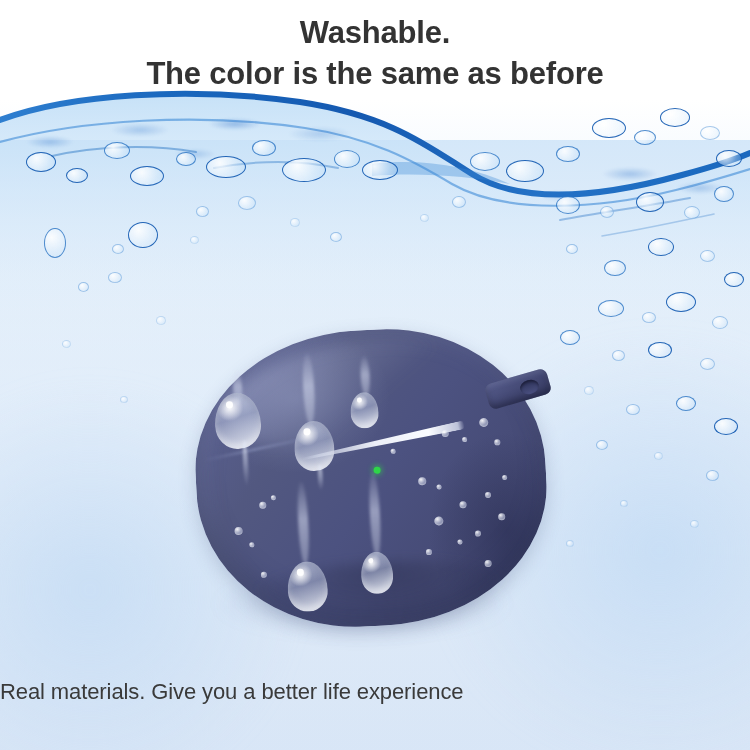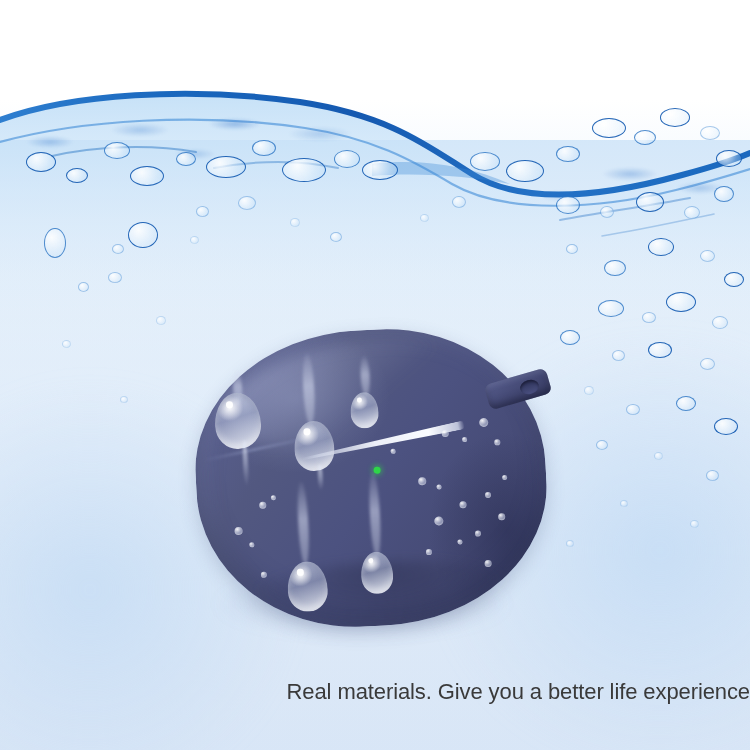--- a/index.html
+++ b/index.html
@@ -252,21 +252,21 @@
     font-weight: bold;
     font-size: 31px;
     line-height: 41px;
     letter-spacing: -.2px;
   }
   .headline .l2 { font-size: 31px; }
   .caption {
     position: absolute;
     left: 0; right: 0;
     top: 679px;
-    text-align: right;
+    text-align: left;
     color: #3a3a3a;
     font-size: 22px;
     letter-spacing: -.1px;
   }
 </style>
 </head>
 <body>
 
 <div id="stage">
 
@@ -426,16 +426,20 @@
       <div class="bead" style="left:258px; top:214px; width:5px;  height:5px;"></div>
       <div class="bead" style="left:284px; top:236px; width:7px;  height:7px;"></div>
       <div class="bead" style="left:306px; top:152px; width:5px;  height:5px;"></div>
       <div class="bead" style="left:196px; top:120px; width:5px;  height:5px;"></div>
     </div>
 
     <div class="case-tab"></div>
     <div class="case-tab-hole"></div>
   </div>
 
+  <div class="headline">
+    <div>Washable.</div>
+    <div class="l2">The color is the same as before</div>
+  </div>
 
   <div class="caption">Real materials. Give you a better life experience</div>
 
 </div>
 
 </body></html>

